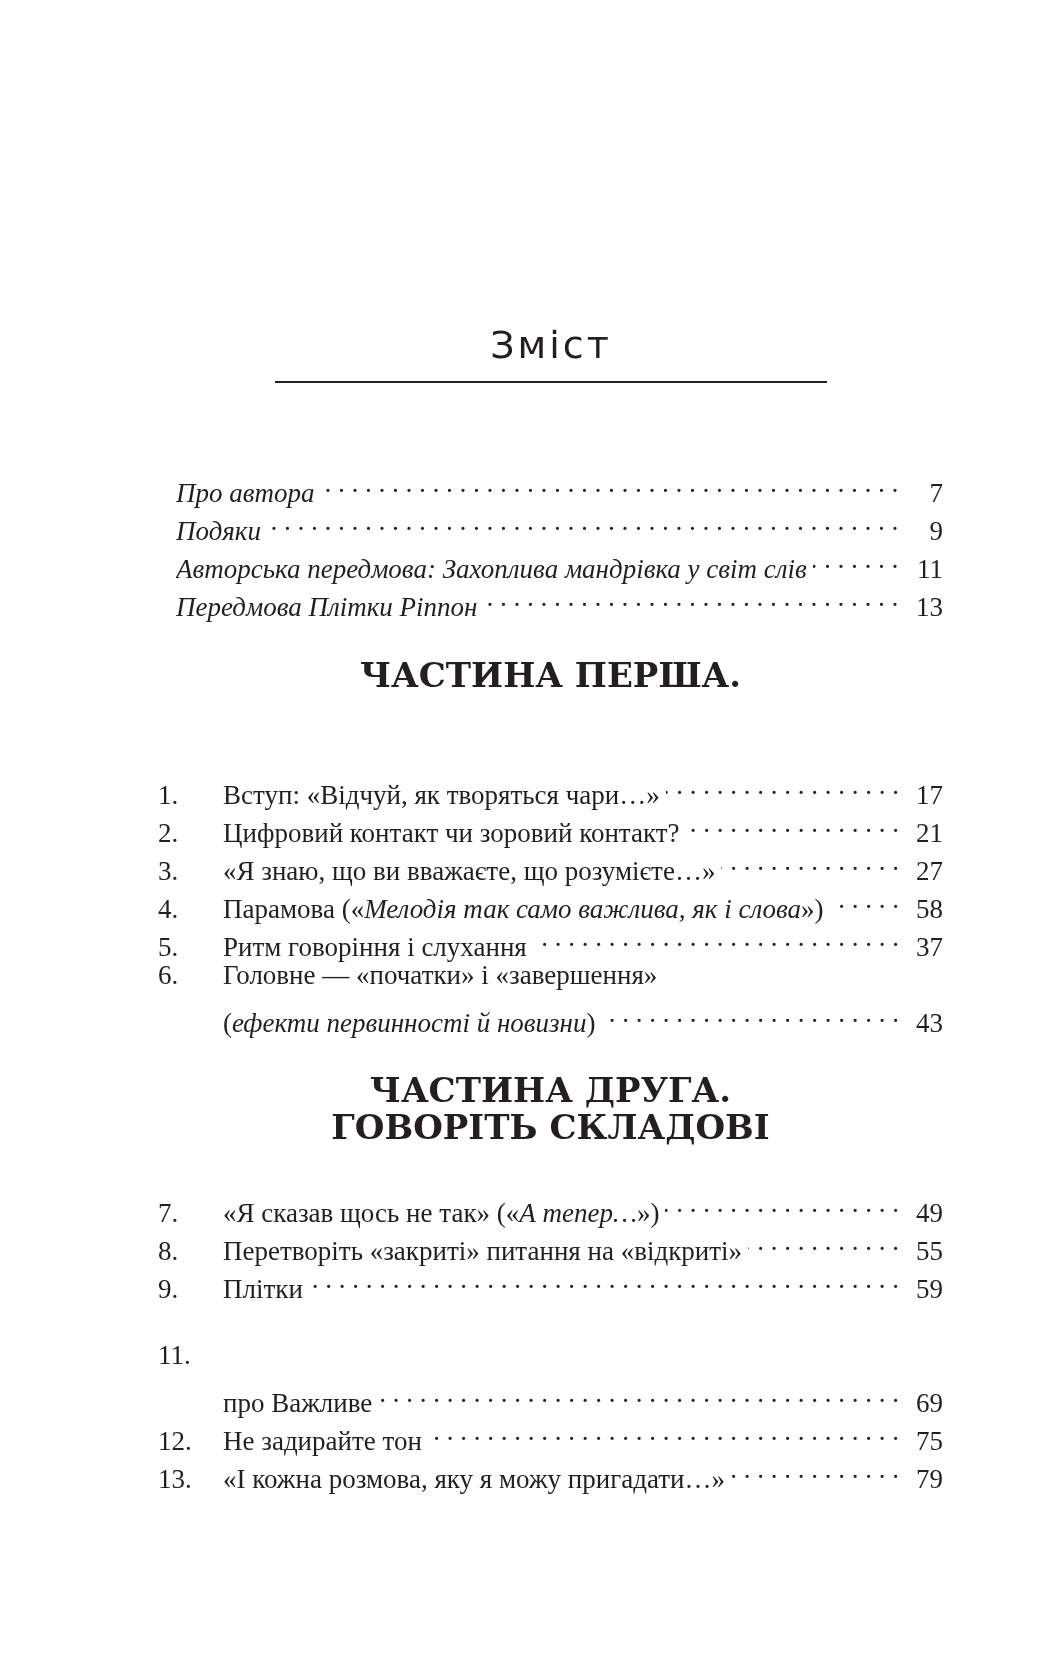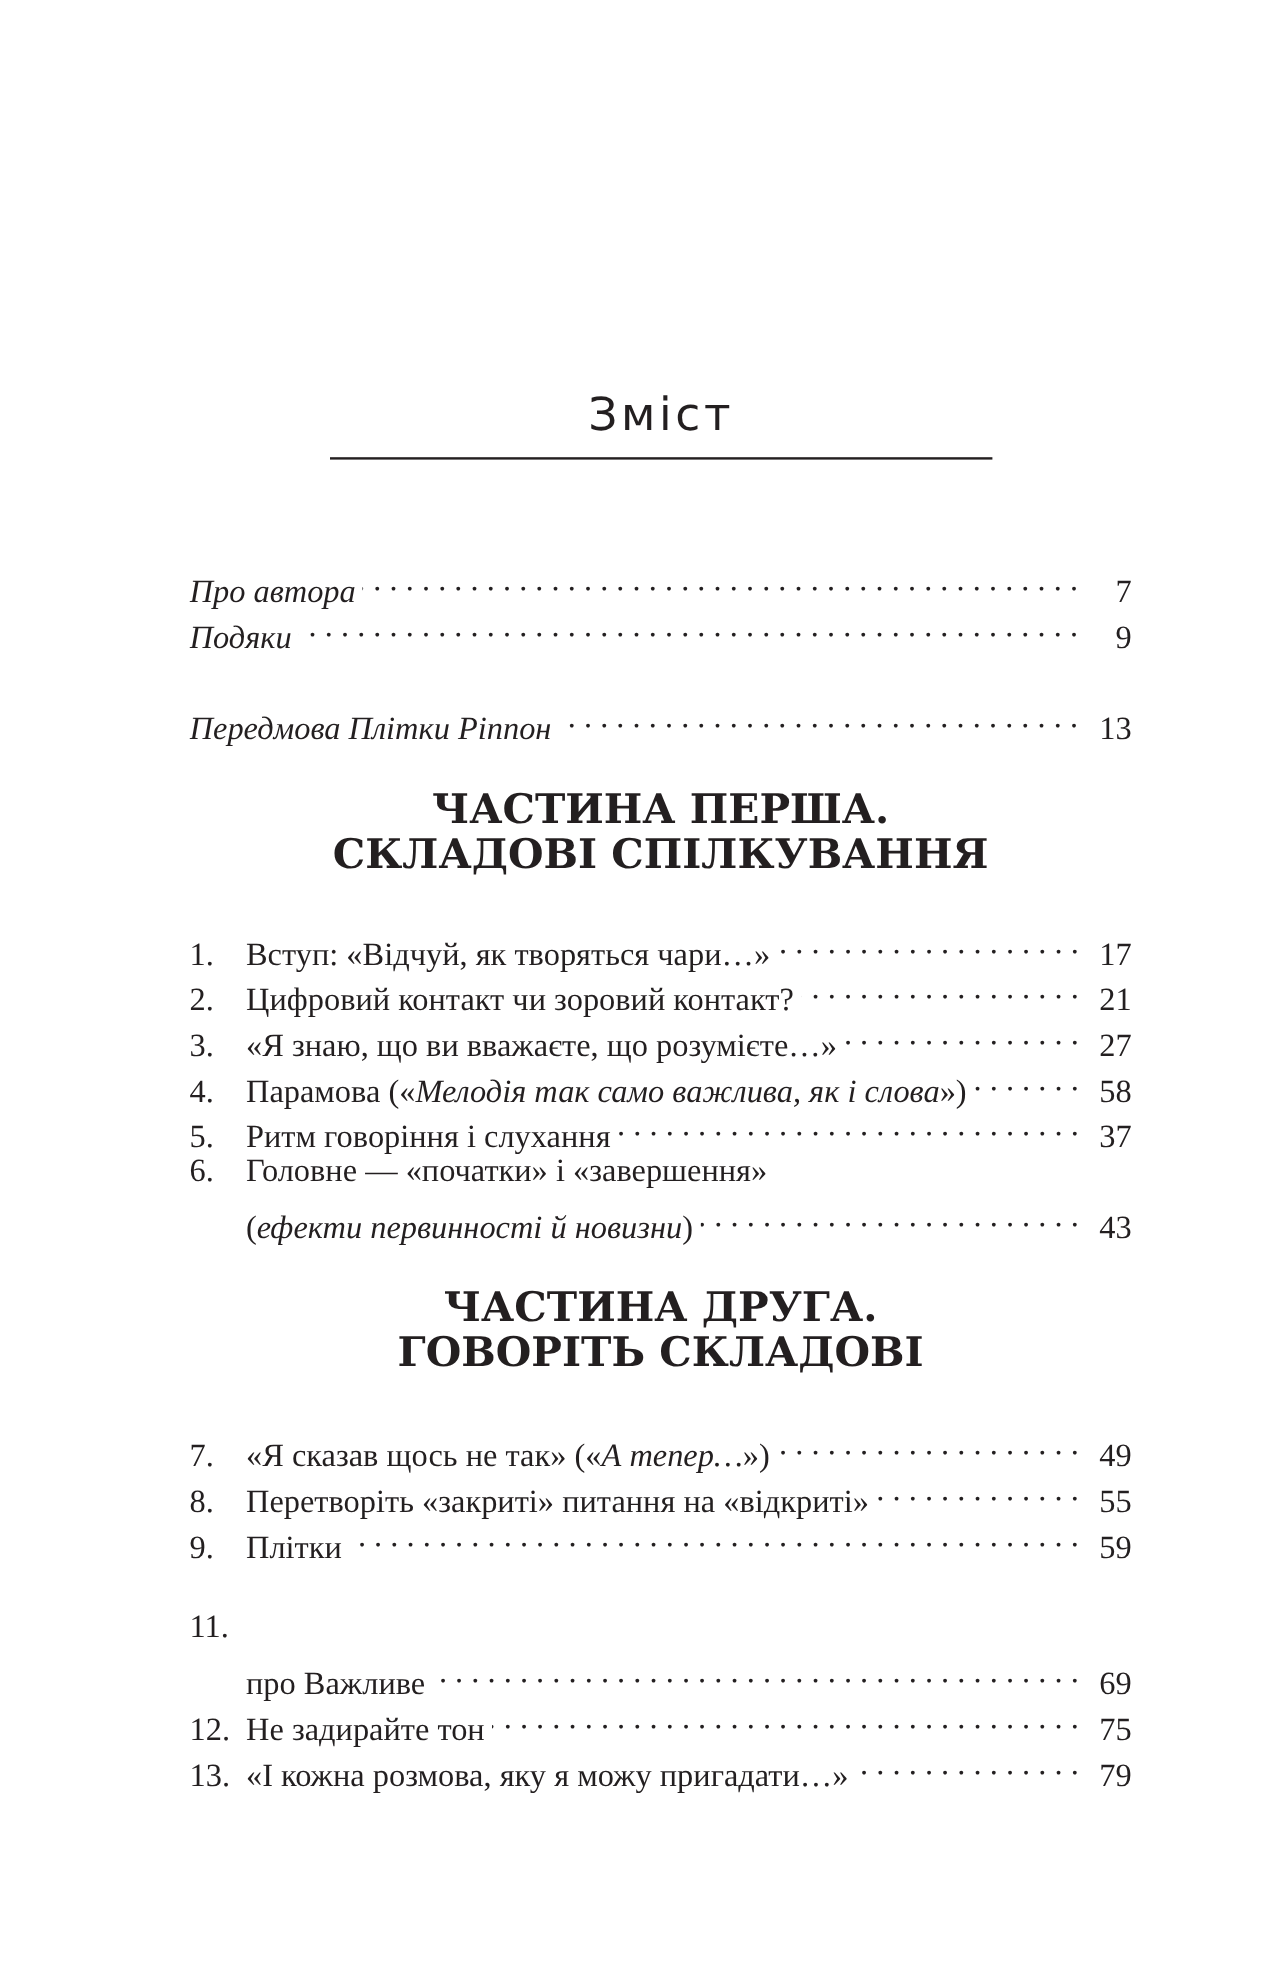--- a/index.html
+++ b/index.html
@@ -10,21 +10,21 @@
     text-align: center; font-family: "DejaVu Sans", sans-serif; font-size: 38px;
     letter-spacing: 3px; line-height: 46px; color: #231f20;
   }
   .rule { position: absolute; left: 275px; width: 552px; top: 381px; height: 2px; background: #231f20; }
   .toc-row {
     position: absolute; left: 158px; width: 785px; height: 38px;
     font-family: "Liberation Serif", serif; font-size: 27px; line-height: 38px;
     display: flex; align-items: baseline; white-space: nowrap;
   }
   .num { width: 47px; flex: 0 0 47px; }
-  .txt { flex: 0 1 auto; overflow: hidden; }
+  .txt { flex: 0 1 auto; overflow: hidden; margin-left: 18px; }
   .lead {
     flex: 1 1 auto; overflow: hidden; margin: 0 10px 0 6px; position: relative; height: 38px;
   }
   .lead::before {
     content: ". . . . . . . . . . . . . . . . . . . . . . . . . . . . . . . . . . . . . . . . . . . . . . . . . . . . . . . . . . . . . . . . . . . . . . . . . . .";
     position: absolute; right: 0; top: 0; white-space: nowrap; letter-spacing: 0px;
   }
   .page-no { flex: 0 0 auto; min-width: 34px; text-align: right; }
   .it { font-style: italic; }
   .heading {
@@ -44,29 +44,33 @@
   <div class="toc-row it" style="top:464px">
     <span class="txt">Про автора</span>
     <span class="lead"></span>
     <span class="page-no" style="font-style:normal">7</span>
   </div>
   <div class="toc-row it" style="top:502px">
     <span class="txt">Подяки</span>
     <span class="lead"></span>
     <span class="page-no" style="font-style:normal">9</span>
   </div>
+  <div class="toc-row it" style="top:540px">
+    <span class="txt">Авторська передмова: Захоплива мандрівка у світ слів</span>
+    <span class="lead"></span>
+    <span class="page-no" style="font-style:normal">11</span>
+  </div>
   <div class="toc-row it" style="top:578px">
     <span class="txt">Передмова Плітки Ріппон</span>
     <span class="lead"></span>
     <span class="page-no" style="font-style:normal">13</span>
   </div>
 
   <div class="heading" style="top:657px">
     <div>ЧАСТИНА ПЕРША.</div>
-    <div>СКЛАДОВІ СПІЛКУВАННЯ</div>
   </div>
 
   <div class="toc-row" style="top:766px">
     <span class="num">1.</span>
     <span class="txt">Вступ: «Відчуй, як творяться чари…»</span>
     <span class="lead"></span>
     <span class="page-no">17</span>
   </div>
   <div class="toc-row" style="top:804px">
     <span class="num">2.</span>

